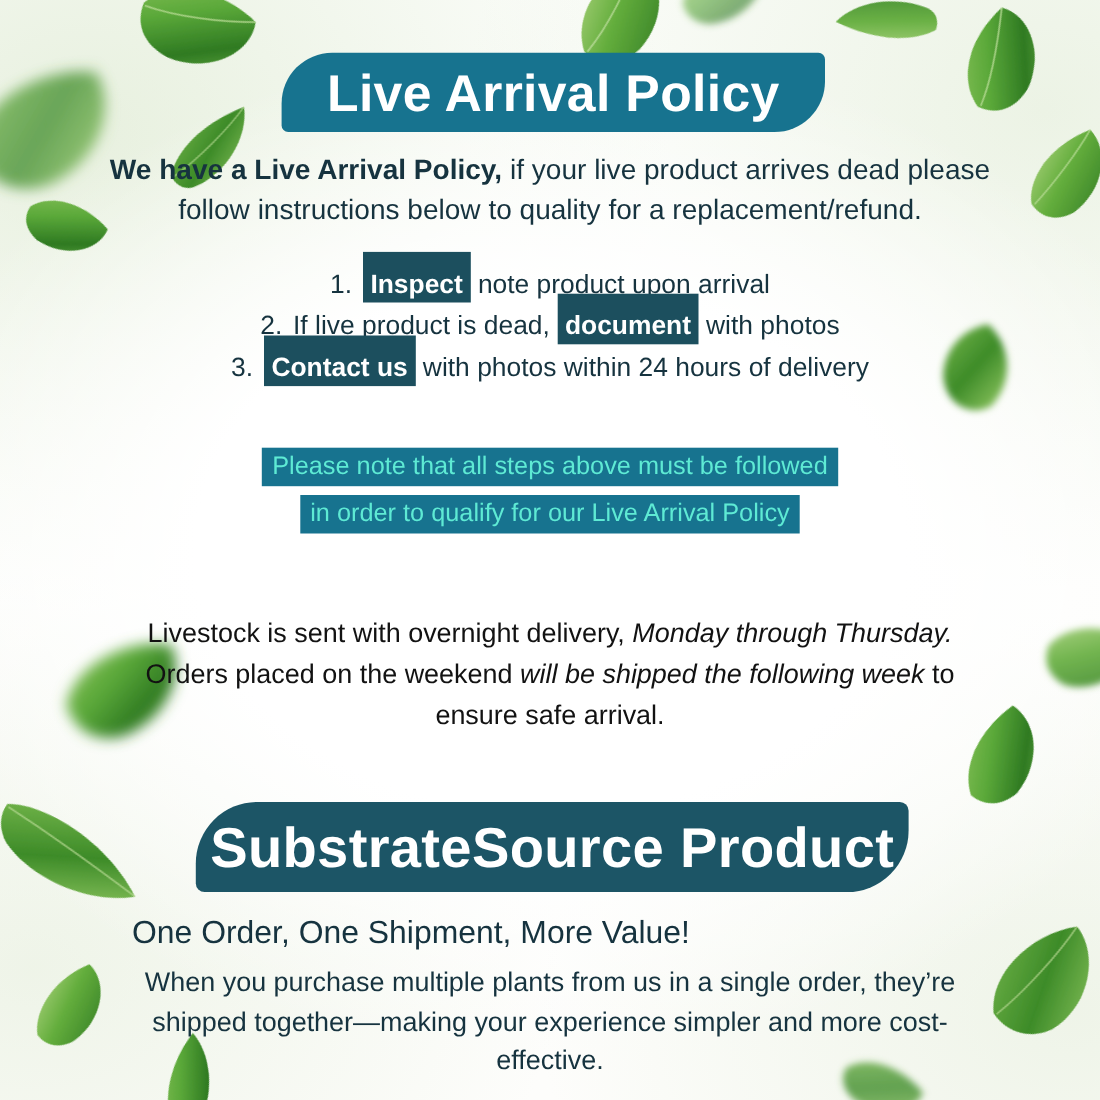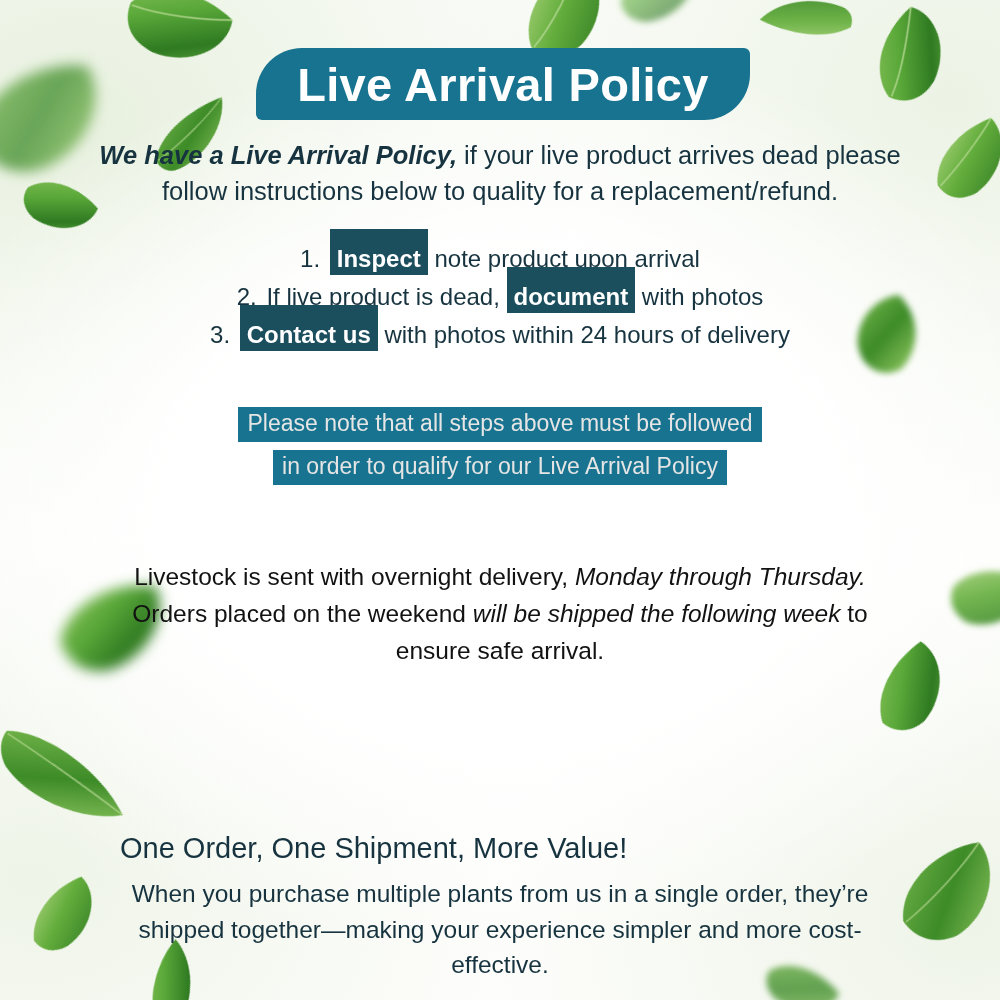--- a/index.html
+++ b/index.html
@@ -93,21 +93,21 @@
     line-height: 1.44;
   }
 
   #intro-para {
     left: 90px;
     top: 137px;
     width: 820px;
     font-size: 25.5px;
     line-height: 1.42;
   }
-  #intro-para .strong { font-weight: bold; font-style: italic; }
+  #intro-para .strong { font-weight: bold; }
 
   #steps-list {
     position: absolute;
     left: 120px;
     top: 245px;
     width: 760px;
     margin: 0;
     padding: 0;
     list-style: none;
     color: #16333f;
@@ -132,21 +132,21 @@
     left: 120px;
     top: 407px;
     width: 760px;
     text-align: center;
     font-size: 23px;
     line-height: 1.0;
   }
   #note-block .note-line {
     display: inline-block;
     background: #17738f;
-    color: #e5e5e5;
+    color: #5eead4;
     padding: 5px 9px 7px 9px;
     margin-bottom: 8px;
     white-space: nowrap;
   }
 
   #shipping-para {
     left: 120px;
     top: 558px;
     width: 760px;
     font-size: 24.5px;
@@ -361,19 +361,22 @@
 
     <div id="note-block">
       <div><span class="note-line">Please note that all steps above must be followed</span></div>
       <div><span class="note-line">in order to qualify for our Live Arrival Policy</span></div>
     </div>
 
     <div class="para" id="shipping-para">
       <span>Livestock is sent with overnight delivery, </span><span class="it">Monday through Thursday.</span><span> Orders placed on the weekend </span><span class="it">will be shipped the following week</span><span> to ensure safe arrival.</span>
     </div>
 
+    <div class="banner secondary" id="banner-substrate">
+      <span>SubstrateSource Product</span>
+    </div>
 
     <div id="value-head">One Order, One Shipment, More Value!</div>
 
     <div class="para" id="value-para">When you purchase multiple plants from us in a single order, they’re shipped together—making your experience simpler and more cost-effective.</div>
 
   </div>
 </div>
 
 </body></html>

